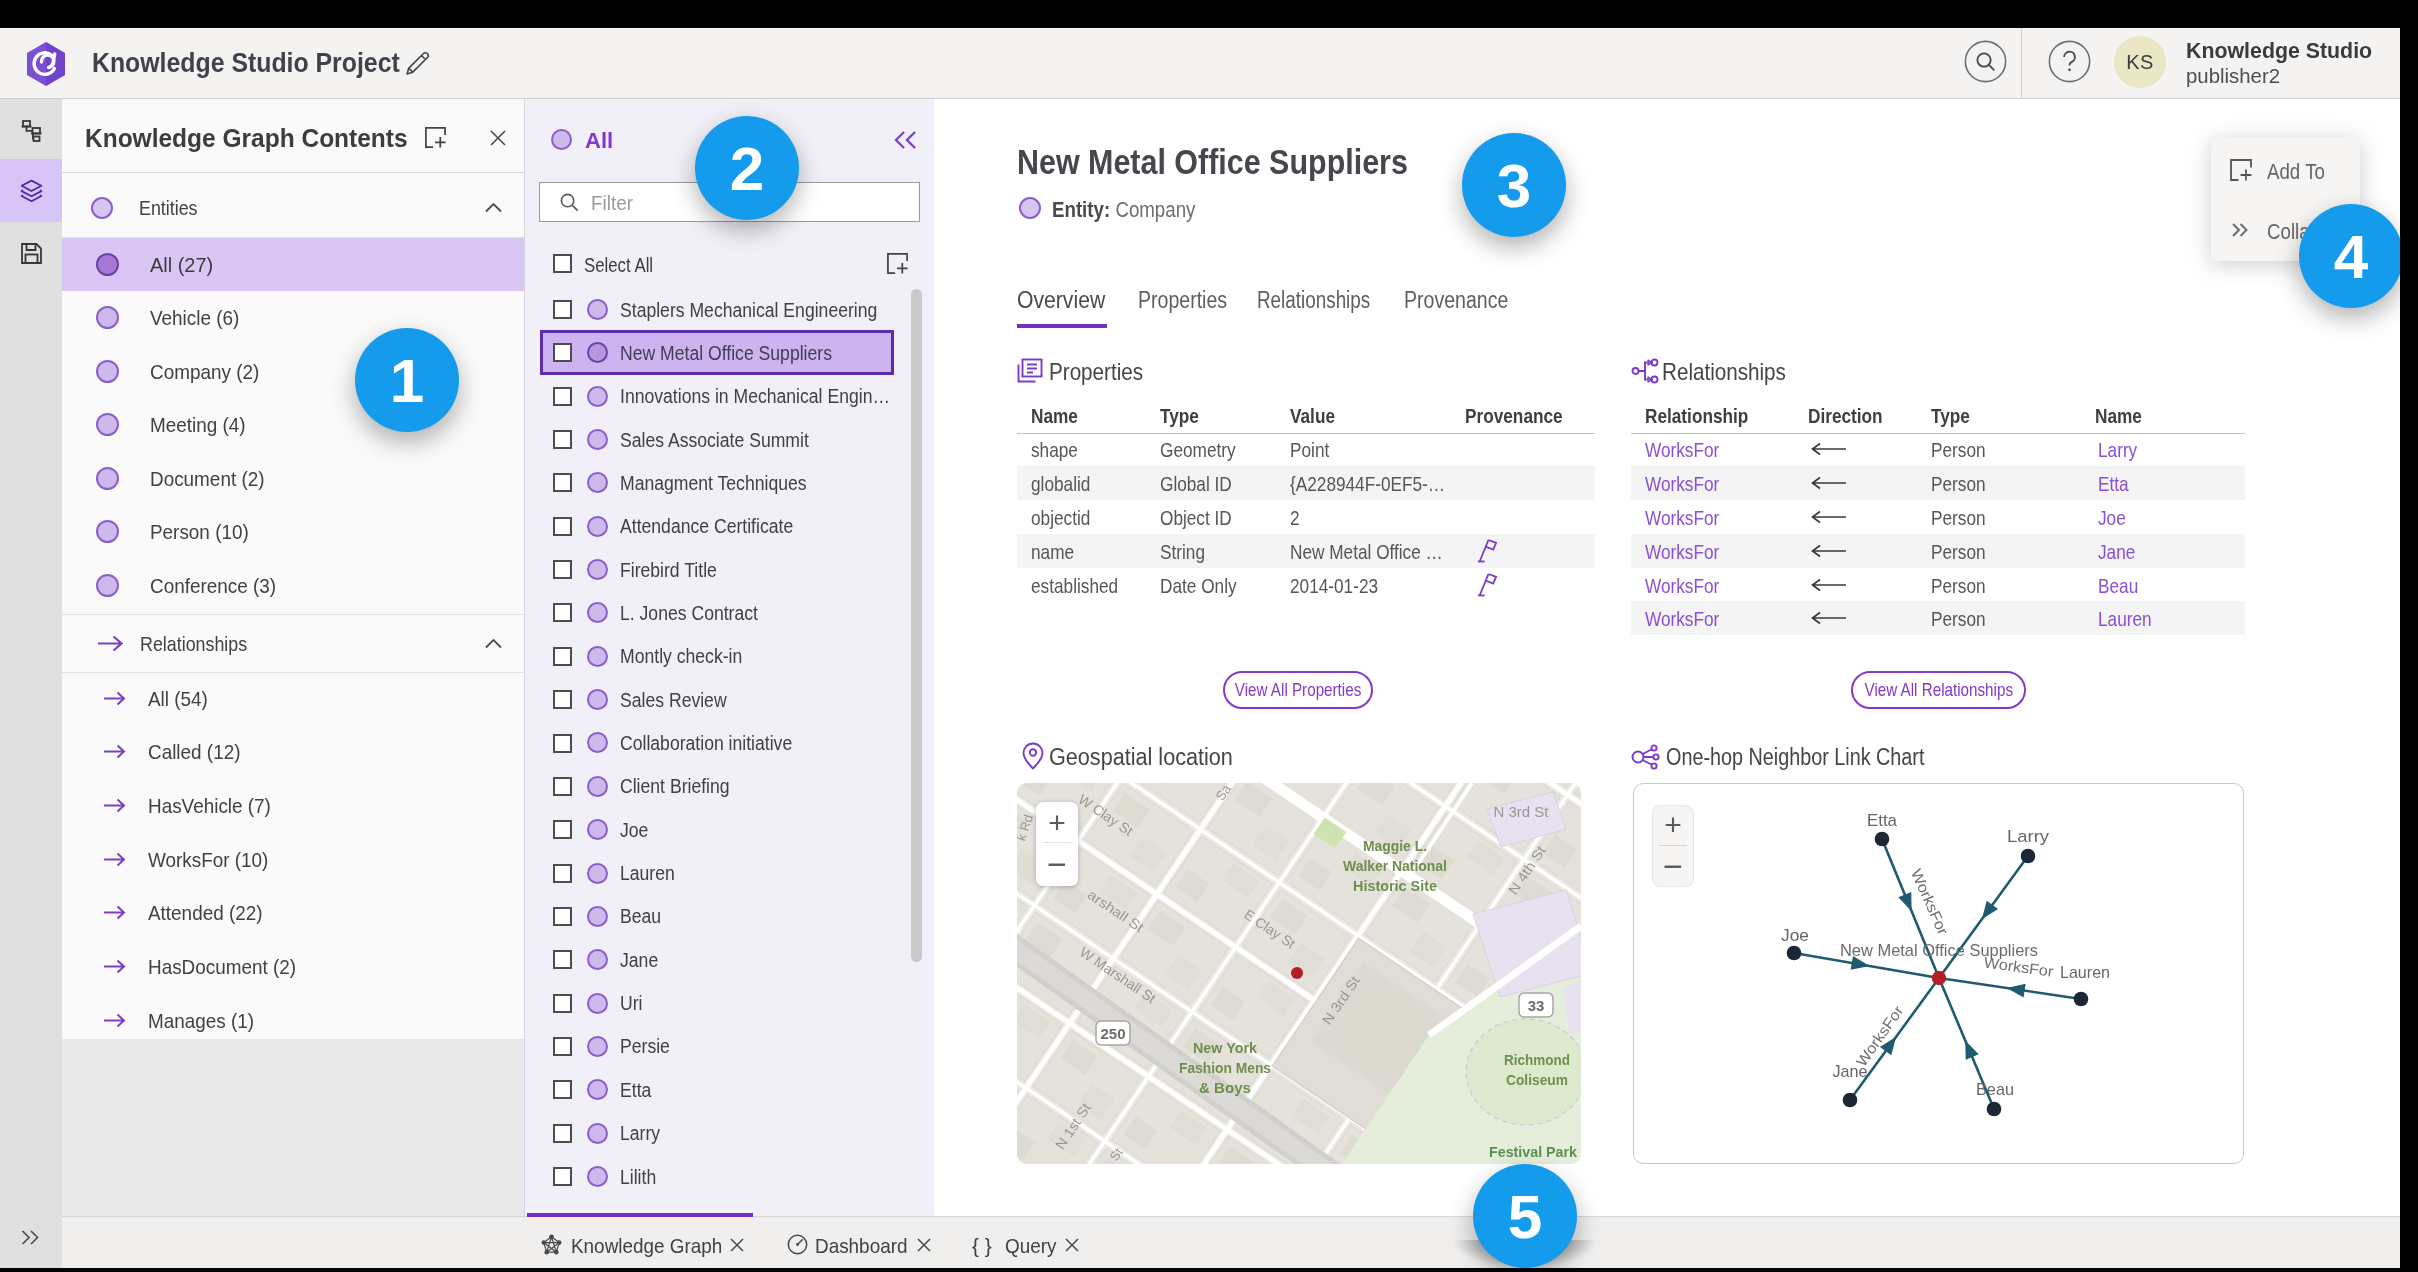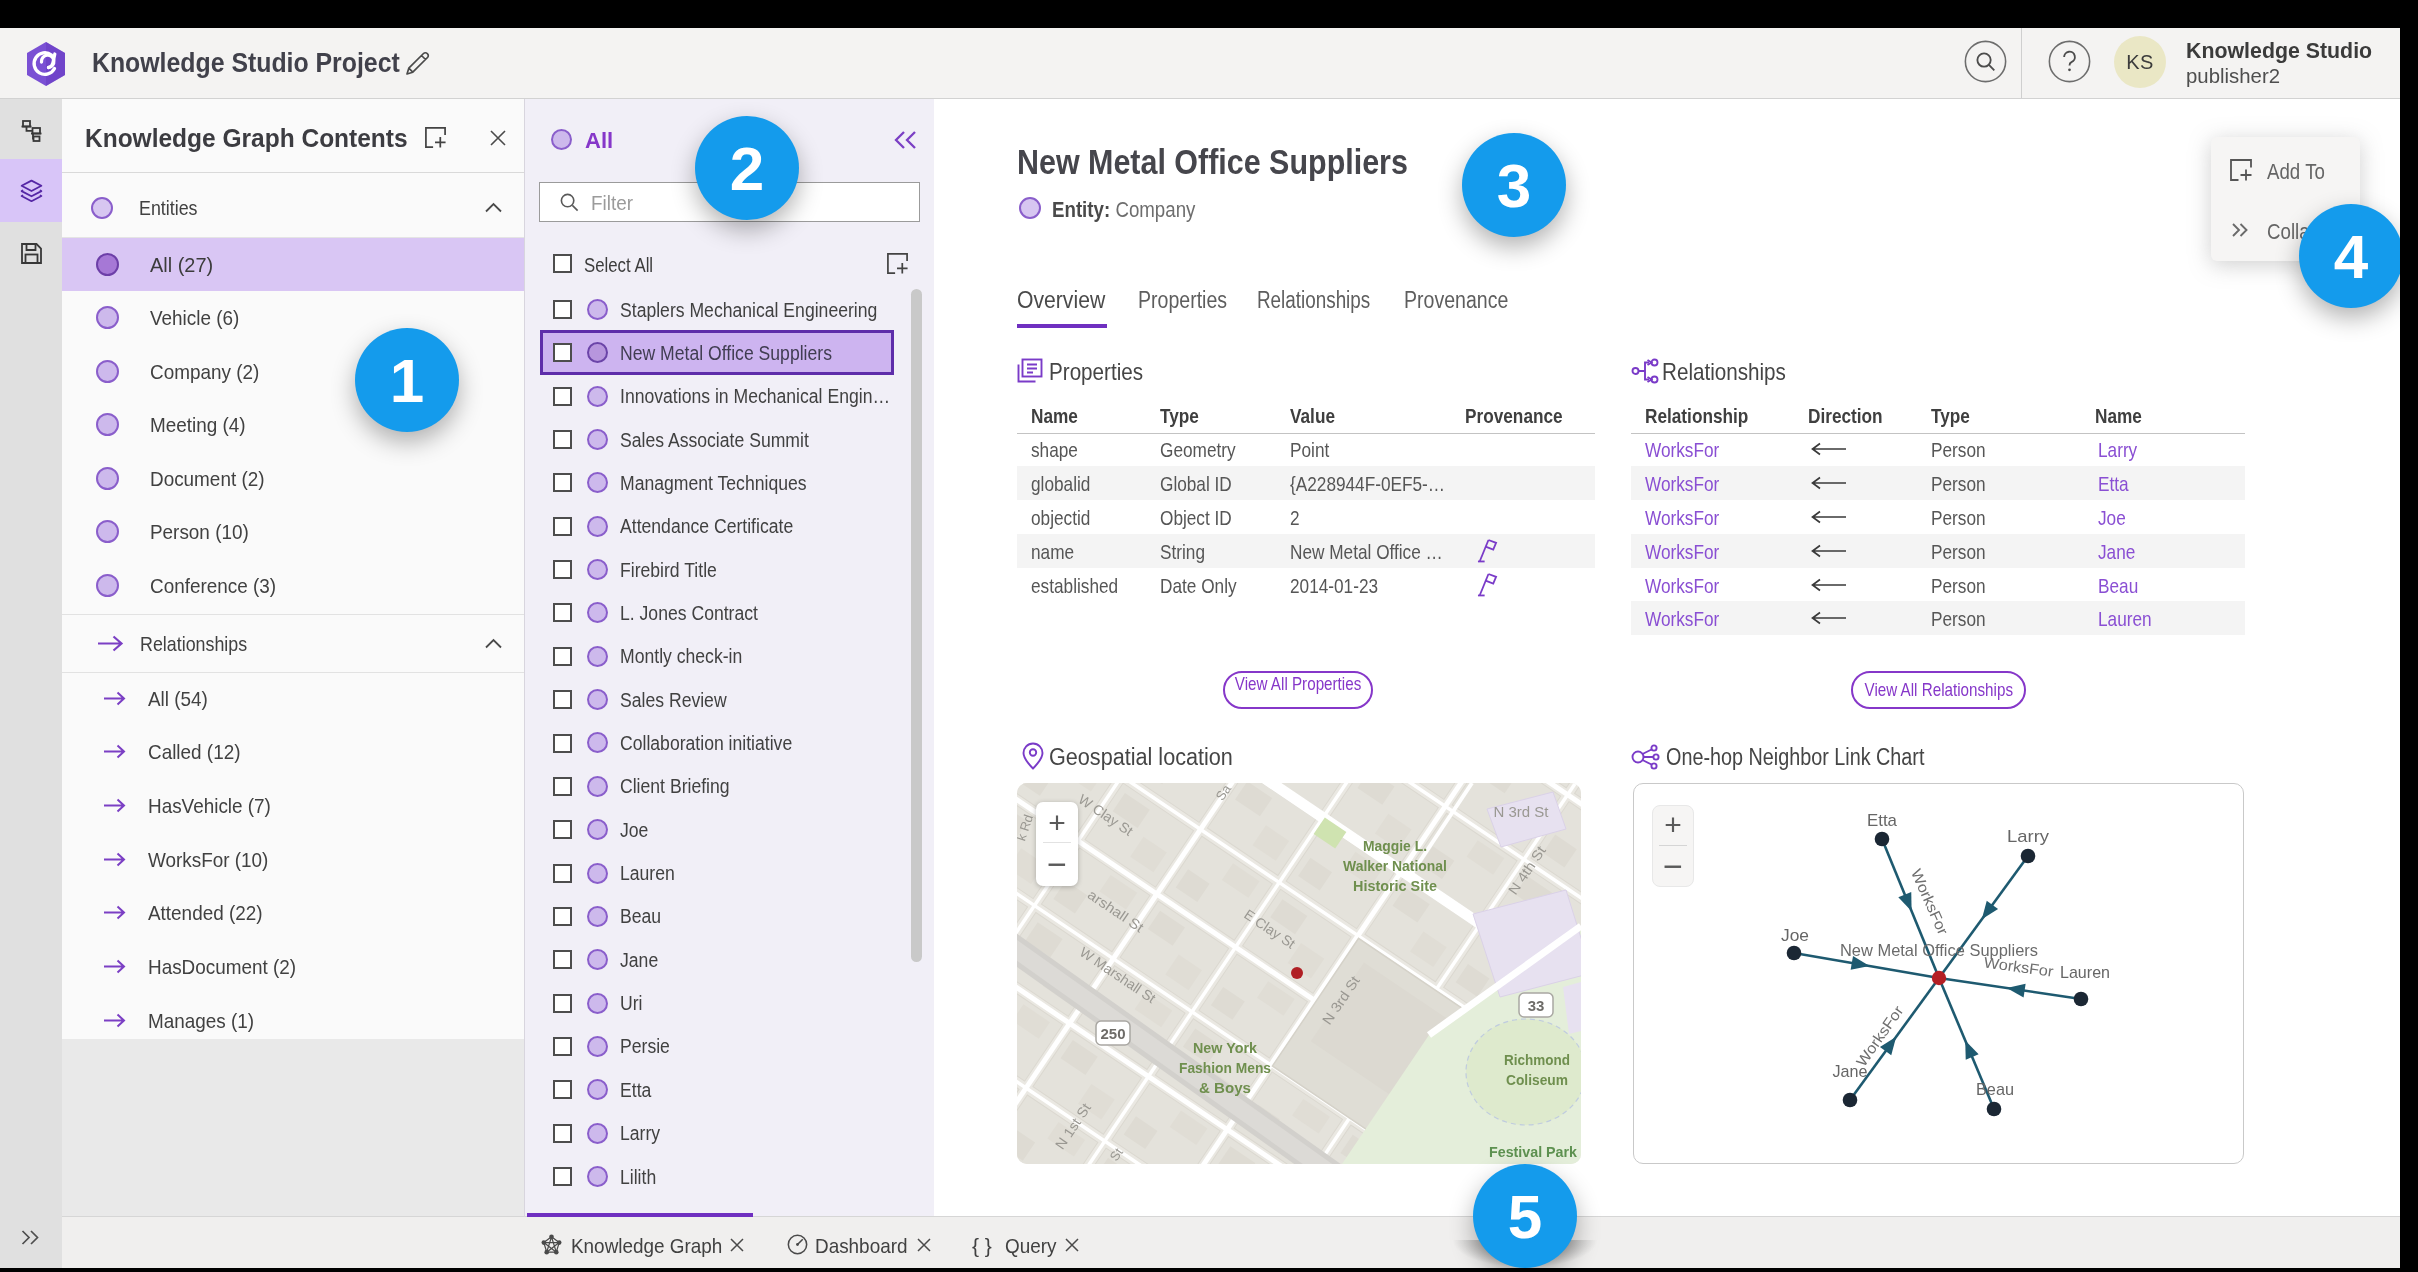--- a/index.html
+++ b/index.html
@@ -272,21 +272,21 @@
 <div class="r nw" style="left:1031px;top:546px;font-size:21px;color:#565656;transform:scaleX(0.82);transform-origin:0 50%;">established</div>
 <div class="r nw" style="left:1160px;top:546px;font-size:21px;color:#565656;transform:scaleX(0.82);transform-origin:0 50%;">Date Only</div>
 <div class="r nw" style="left:1290px;top:546px;font-size:21px;color:#565656;transform:scaleX(0.82);transform-origin:0 50%;">2014-01-23</div>
 <svg class="r" style="left:1477px;top:543px;" width="21" height="26" viewBox="0 0 22 27">
       <g fill="none" stroke="#7a3bc8" stroke-width="1.9">
         <path d="M3,25 L12,3"></path>
         <path d="M12,3 L20,6 L17,13 L9,10"></path>
         <path d="M1,25.5 h7"></path>
       </g>
     </svg>
-<div class="r" style="left:1223px;top:643px;width:150px;height:38px;border:2px solid #8637c9;border-radius:20px;box-sizing:border-box;display:flex;align-items:flex-start;justify-content:center;">
+<div class="r" style="left:1223px;top:643px;width:150px;height:38px;border:2px solid #8637c9;border-radius:20px;box-sizing:border-box;display:flex;align-items:center;justify-content:center;">
       <span class="nw" style="font-size:19px;color:#8637c9;transform:scaleX(0.8);">View All Properties</span>
     </div>
 <svg class="r" style="left:1631px;top:330px;" width="28" height="26" viewBox="0 0 28 26">
       <g fill="none" stroke="#7a3bc8" stroke-width="1.9">
         <circle cx="4.5" cy="13" r="3"></circle>
         <circle cx="23.5" cy="4.5" r="3"></circle>
         <circle cx="23.5" cy="21.5" r="3"></circle>
         <path d="M7.5,13 h6.5 M14,13 v-8.5 h4 M14,13 v8.5 h4"></path>
         <path d="M16.5,2 L20.5,4.5 L16.5,7 M16.5,19 L20.5,21.5 L16.5,24"></path>
       </g>

